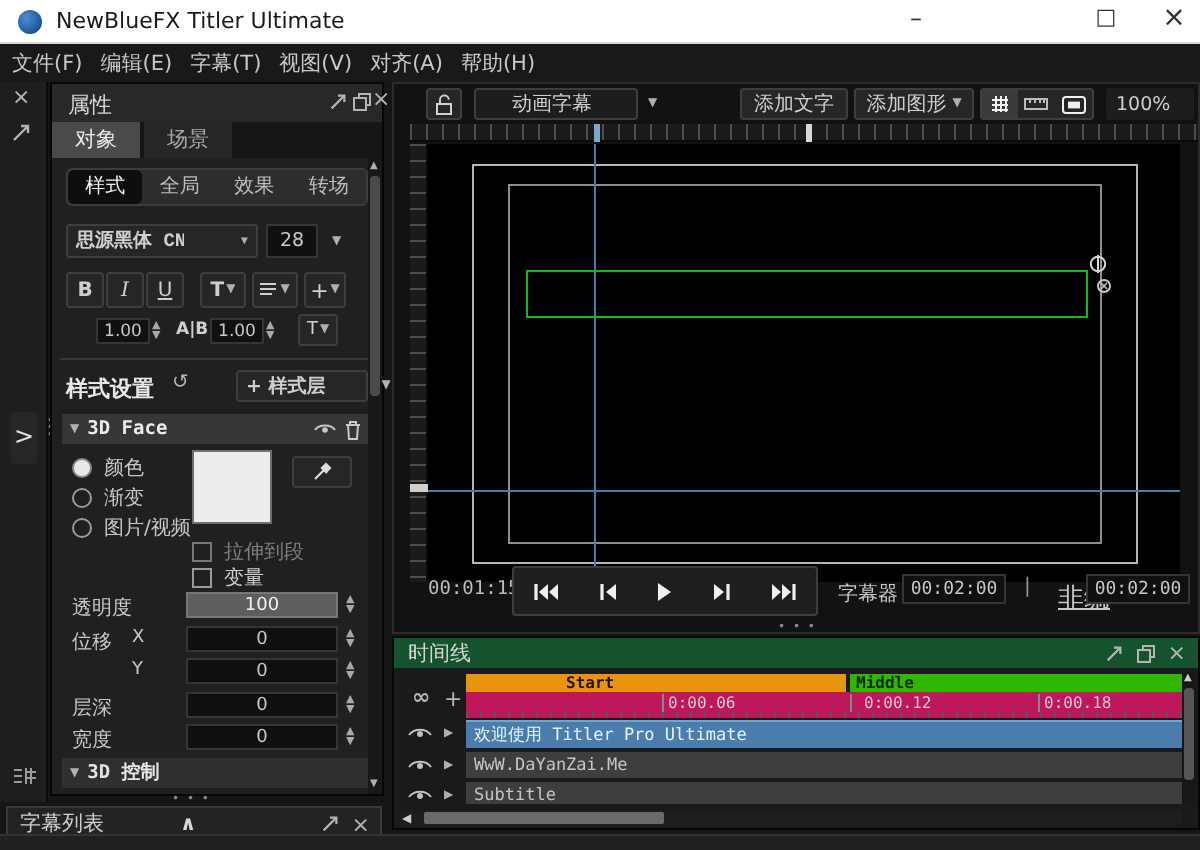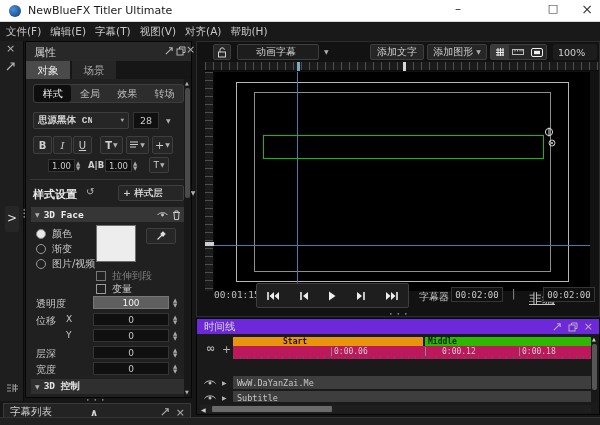--- a/index.html
+++ b/index.html
@@ -379,21 +379,21 @@
   <span class="abs" style="left:315px;top:246px;color:#9a9a9a;font-size:10px;">|</span>
   <span class="abs txt" style="left:332px;top:248px;font-size:13px;text-decoration:underline;">非编</span>
   <div class="abs fld mono" style="left:346px;top:245px;width:52px;height:15px;">
     <span style="font-size:9px;">00:02:00</span>
   </div>
   <div class="abs" style="left:192px;top:268px;font-size:6px;color:#8a8a8a;letter-spacing:1px;">• • •</div>
 </div>
 
 <div class="abs" style="left:196px;top:318px;width:404px;height:97px;background:#1a1a1a;border:1px solid #050505;">
 
-  <div class="abs" style="left:0;top:0;width:402px;height:15px;background:#6d28d9;display:flex;align-items:center;text-align:center;">
+  <div class="abs" style="left:0;top:0;width:402px;height:15px;background:#14532d;display:flex;align-items:center;text-align:center;">
     <span class="txt" style="margin-left:7px;font-size:10.5px;color:#d6d6d6;">时间线</span>
     <span style="flex:1;"></span>
     <span style="margin-right:6px;">
       <svg width="10" height="10" viewBox="0 0 11 11">
           <path d="M2 9 L8.5 2.5 M5.5 2 h3.5 v3.5" stroke="#b4b4b4" stroke-width="1.2" fill="none"></path>
         </svg>
     </span>
     <span style="margin-right:6px;">
       <svg width="10" height="10" viewBox="0 0 10 10">
           <rect x="1" y="3" width="6" height="6" stroke="#b4b4b4" fill="none"></rect>
@@ -408,25 +408,37 @@
 
   <div class="abs" style="left:36px;top:3px;width:190px;height:9px;background:#e8940c;display:flex;align-items:center;top:18px;">
     <span class="mono" style="font-size:8px;font-weight:bold;color:#201400;margin-left:3px;padding-left:47px;">Start</span>
   </div>
   <div class="abs" style="left:228px;top:18px;width:166px;height:9px;background:#2eb800;display:flex;align-items:center;">
     <span class="mono" style="font-size:8px;font-weight:bold;color:#0a2500;margin-left:3px;">Middle</span>
   </div>
 
   <div class="abs" style="left:36px;top:27px;width:358px;height:13px;background:#be185d;">
     <span class="mono abs" style="left:98px;top:1px;font-size:8px;color:#cfcfcf;border-left:1px solid #888;padding-left:2px;">0:00.06</span>
-    <span class="mono abs" style="left:192px;top:1px;font-size:8px;color:#cfcfcf;border-left:1px solid #888;padding-left:16px;">0:00.12</span>
+    <span class="mono abs" style="left:192px;top:1px;font-size:8px;color:#cfcfcf;border-left:1px solid #888;padding-left:6px;">0:00.12</span>
     <span class="mono abs" style="left:286px;top:1px;font-size:8px;color:#cfcfcf;border-left:1px solid #888;padding-left:2px;">0:00.18</span>
     <div class="abs rticks" style="left:0;top:10px;width:358px;height:3px;"></div>
   </div>
 
+  <div class="abs" style="left:2px;top:41px;width:392px;height:14px;">
+    <span style="position:absolute;left:5px;top:3px;">
+      <svg width="12" height="8" viewBox="0 0 12 8">
+          <path d="M0.5 4.5 C3 1, 9 1, 11.5 4.5" stroke="#c0c0c0" fill="none"></path>
+          <circle cx="6" cy="4" r="1.5" fill="#c0c0c0"></circle>
+        </svg>
+    </span>
+    <span class="abs" style="left:23px;top:3px;font-size:6px;color:#b0b0b0;">▶</span>
+    <div class="abs mono" style="left:34px;top:0;width:358px;height:14px;background:#4a7dab;border-top:1px solid #76a3c8;display:flex;align-items:center;">
+      <span style="font-size:8.5px;color:#eaf3fb;margin-left:4px;">欢迎使用 Titler Pro Ultimate</span>
+    </div>
+  </div>
   <div class="abs" style="left:2px;top:57px;width:392px;height:13px;">
     <span style="position:absolute;left:5px;top:3px;">
       <svg width="12" height="8" viewBox="0 0 12 8">
           <path d="M0.5 4.5 C3 1, 9 1, 11.5 4.5" stroke="#c0c0c0" fill="none"></path>
           <circle cx="6" cy="4" r="1.5" fill="#c0c0c0"></circle>
         </svg>
     </span>
     <span class="abs" style="left:23px;top:3px;font-size:6px;color:#b0b0b0;">▶</span>
     <div class="abs mono" style="left:34px;top:0;width:358px;height:13px;background:#3e3e3e;display:flex;align-items:center;">
       <span style="font-size:8.5px;color:#c6c6c6;margin-left:4px;">WwW.DaYanZai.Me</span>

